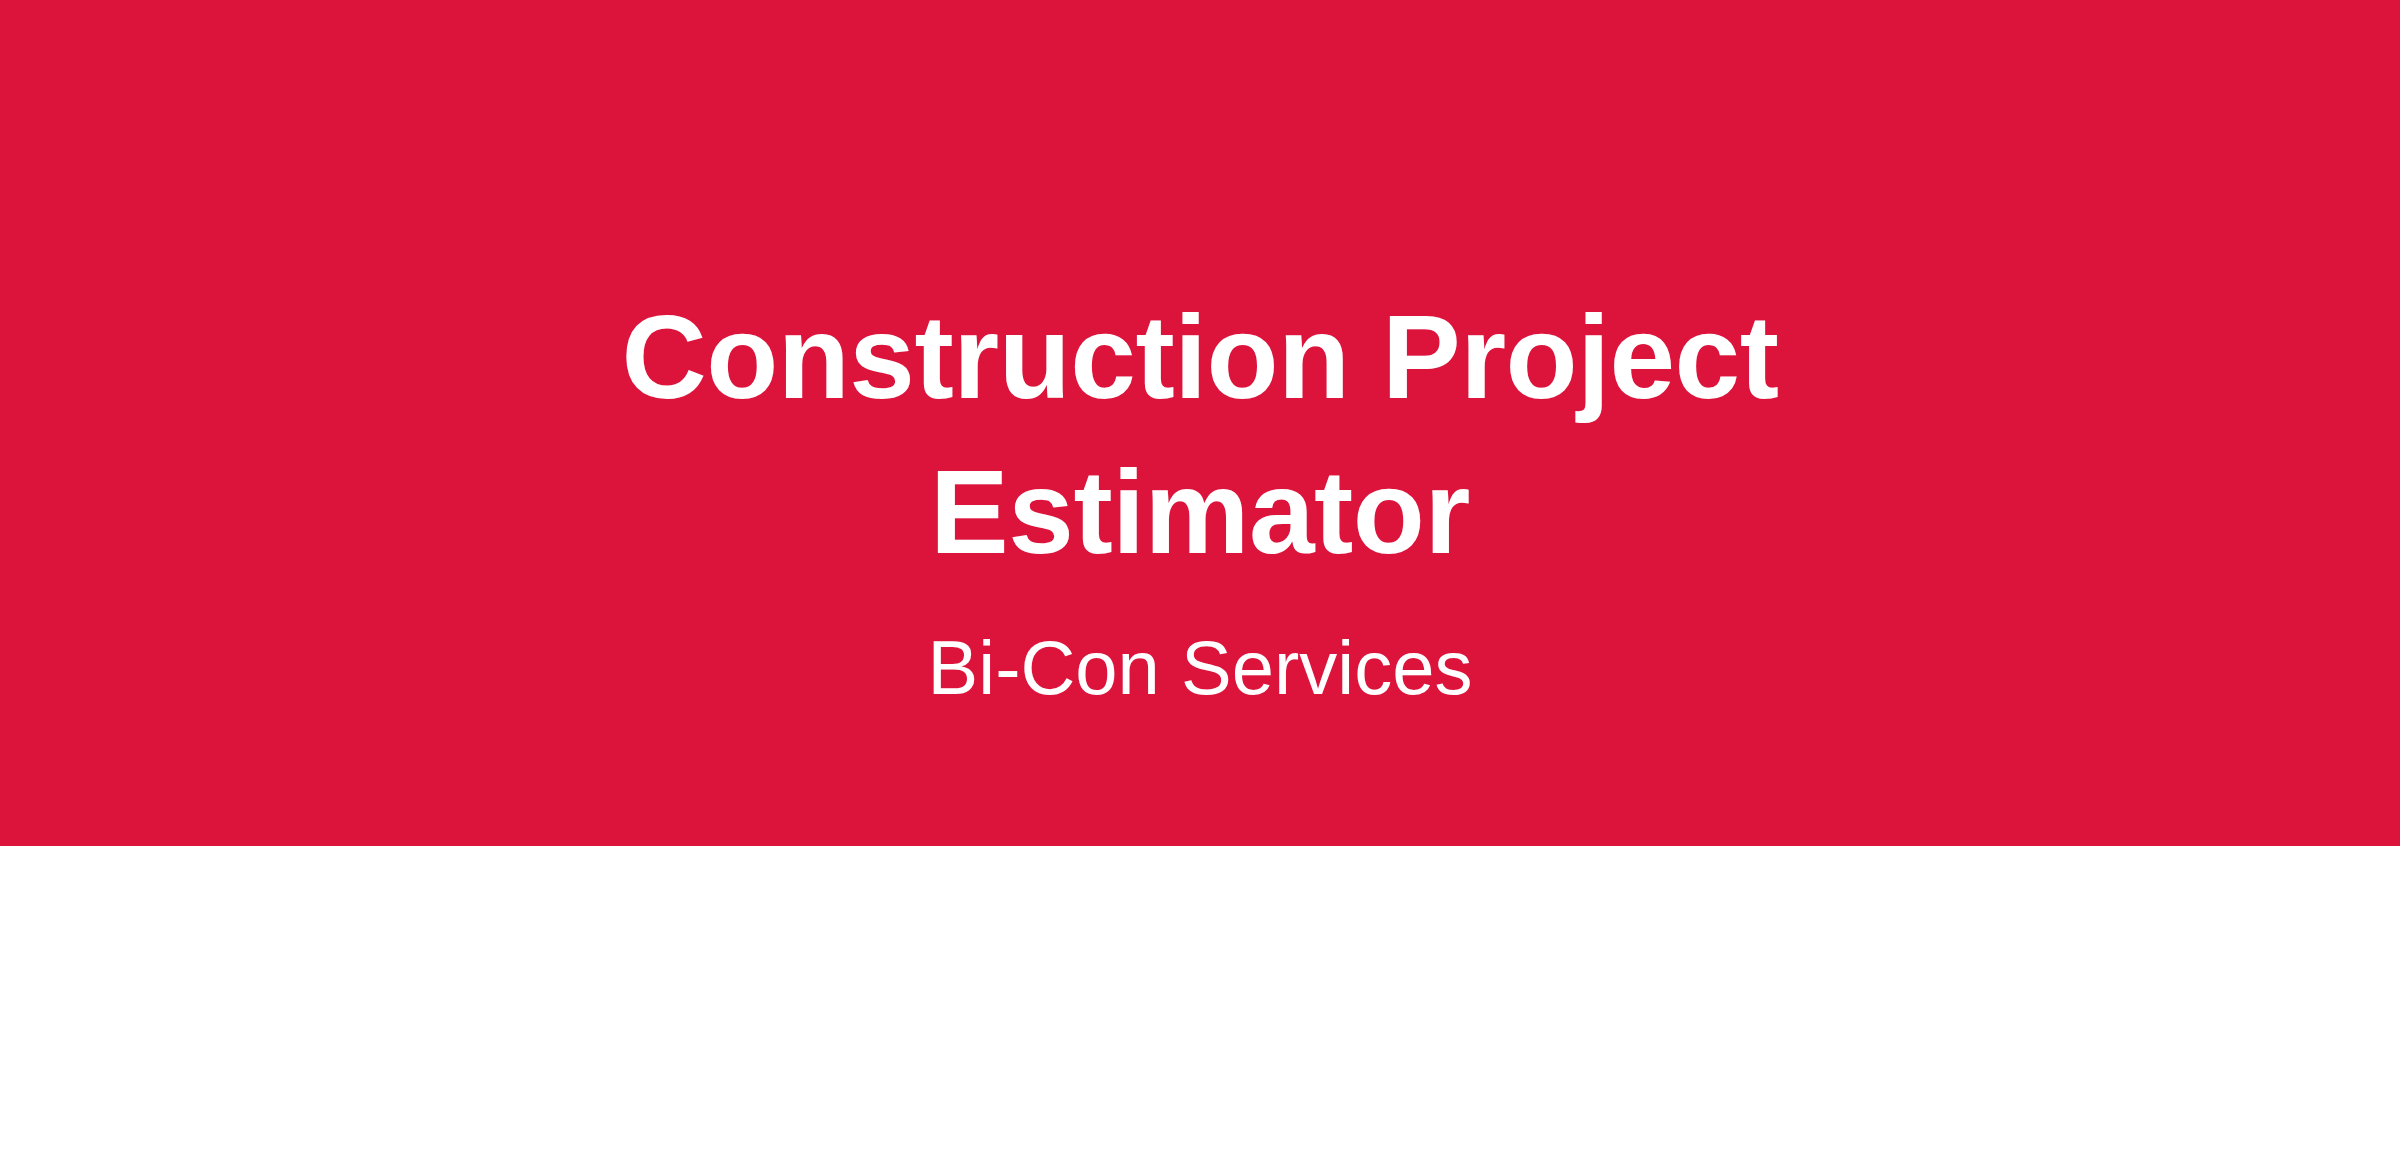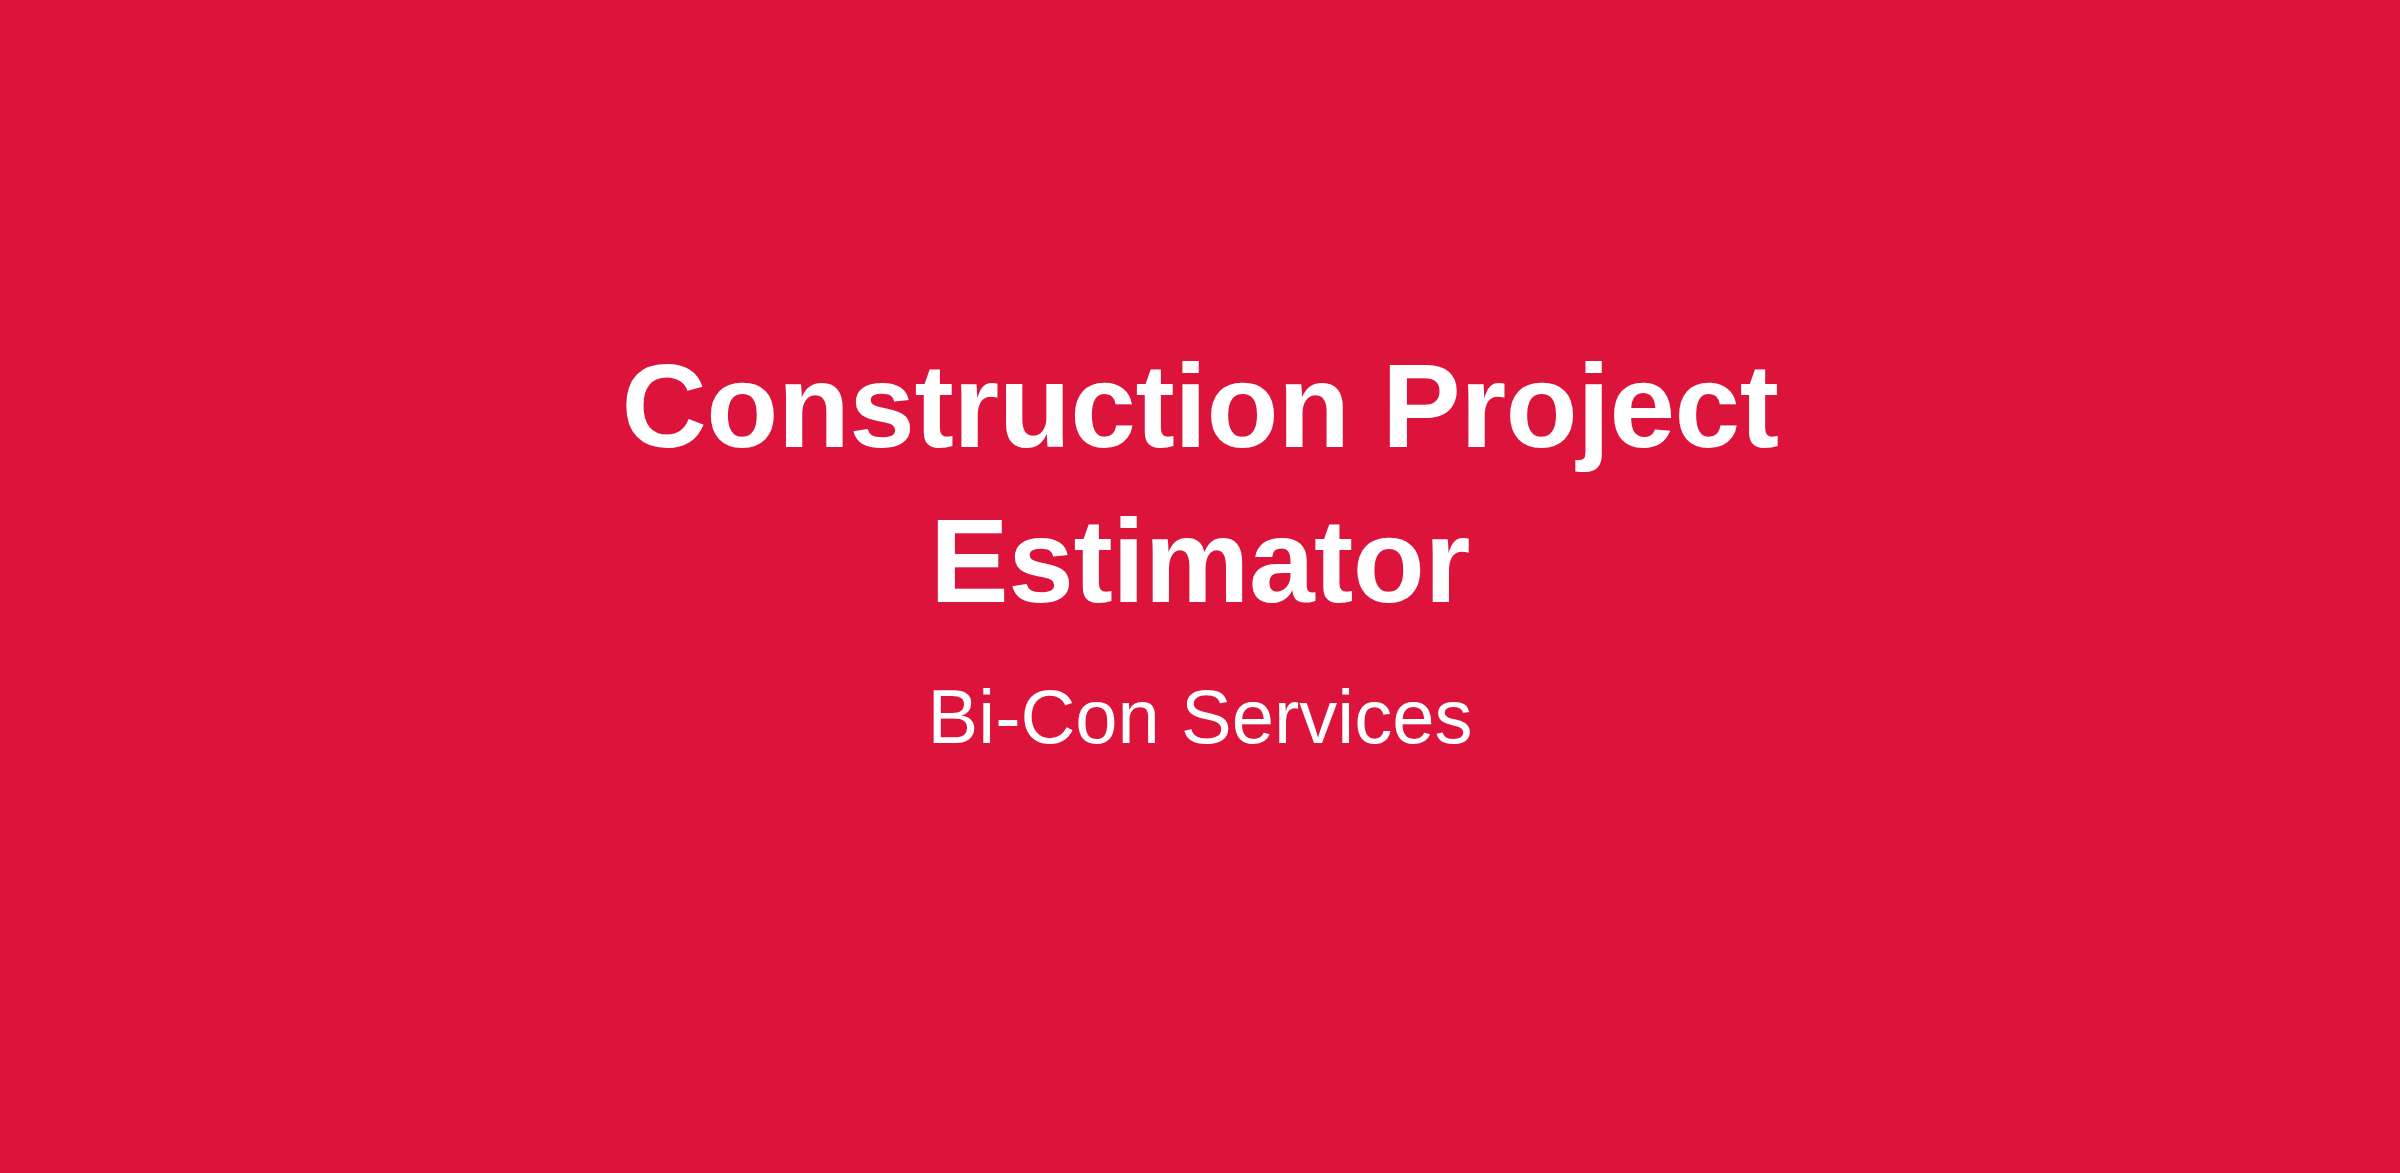--- a/index.html
+++ b/index.html
@@ -11,28 +11,28 @@
   body {
     width: 2400px;
     height: 1173px;
     overflow: hidden;
     font-family: "Liberation Sans", "DejaVu Sans", sans-serif;
   }
 
   #title-card {
     position: relative;
     width: 2400px;
-    height: 1173px;
+    height: 846px;
     background: #DC143C;
     display: flex;
     flex-direction: column;
     align-items: center;
-    justify-content: center;
+    justify-content: flex-end;
     box-sizing: border-box;
-    padding-bottom: 76px;
+    padding-bottom: 118px;
   }
 
   .hero-block {
     display: flex;
     flex-direction: column;
     align-items: center;
     justify-content: center;
     width: 1240px;
     max-width: 1240px;
   }
@@ -42,21 +42,21 @@
     font-size: 118px;
     line-height: 155px;
     font-weight: 700;
     color: #FFFFFF;
     text-align: center;
     letter-spacing: -0.5px;
     word-break: normal;
   }
 
   .hero-subtitle {
-    margin: 7px;
+    margin: 16px;
     margin-top: 34px;
     font-size: 76px;
     line-height: 88px;
     font-weight: 400;
     color: #FFFFFF;
     text-align: center;
     letter-spacing: 0px;
   }
 </style>
 </head>

